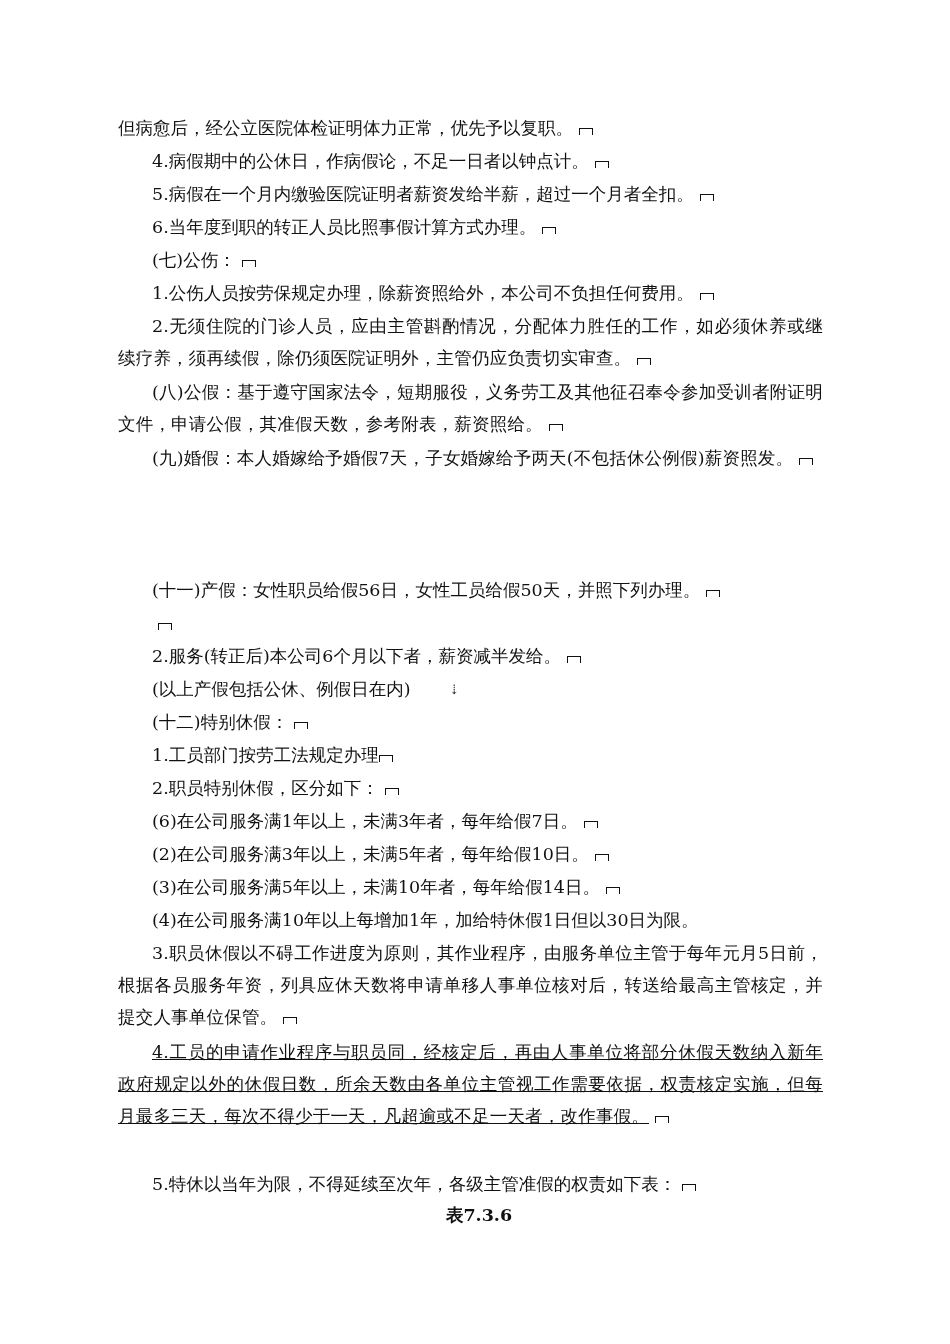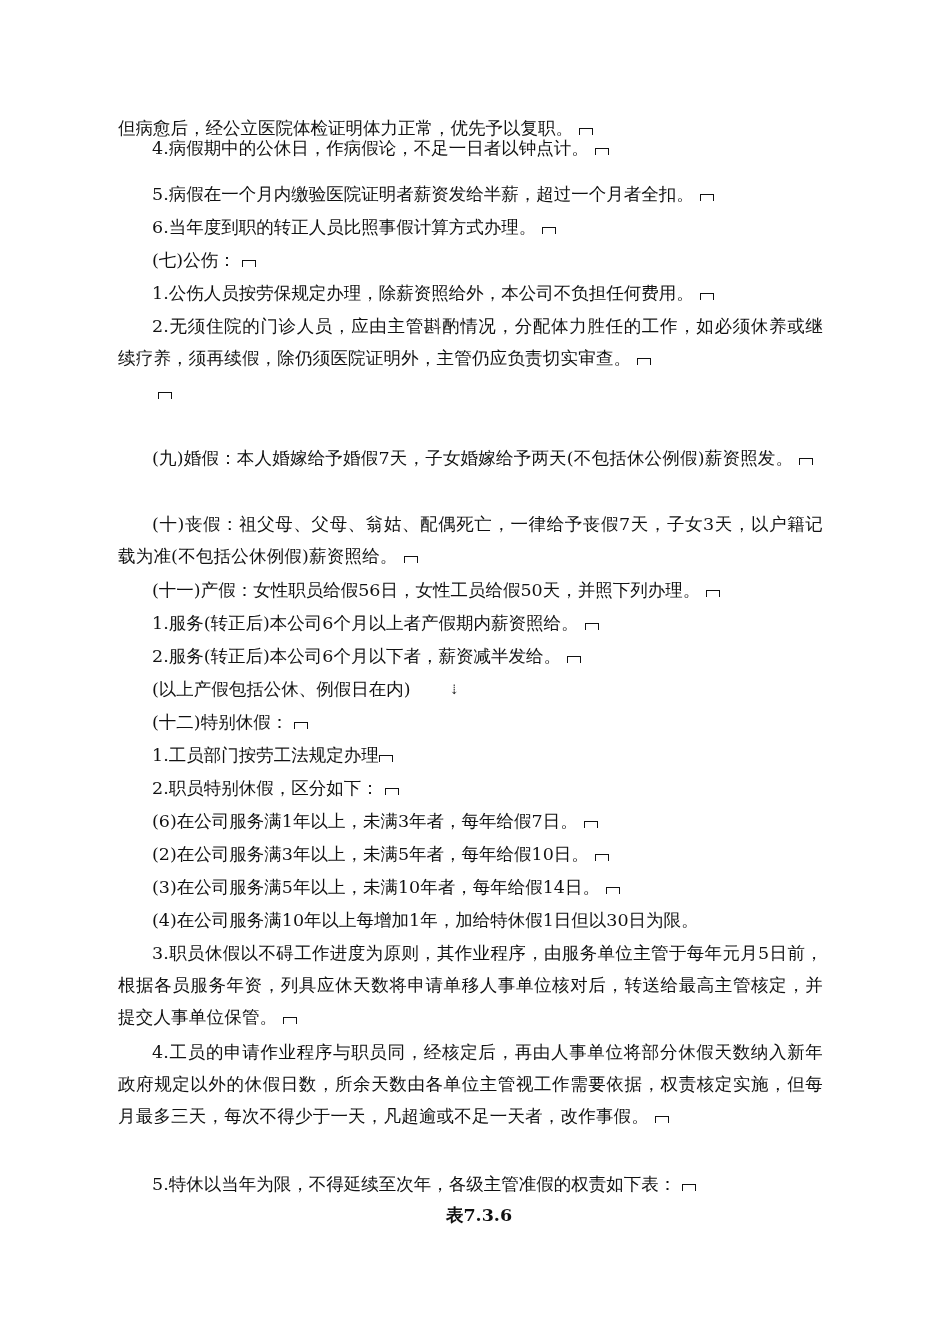--- a/index.html
+++ b/index.html
@@ -29,41 +29,40 @@
     font-size: 17.5px; font-weight: bold; line-height: 32px;
   }
 </style>
 </head>
 <body>
 
 <div class="page">
 
   <p class="para" style="top:112px;"><span>但病愈后，经公立医院体检证明体力正常，优先予以复职。</span><span class="pm"></span></p>
 
-  <p class="para indent" style="top:132px;"><span>4.病假期中的公休日，作病假论，不足一日者以钟点计。</span><span class="pm"></span></p>
+  <p class="para indent" style="top:145px;"><span>4.病假期中的公休日，作病假论，不足一日者以钟点计。</span><span class="pm"></span></p>
 
   <p class="para indent" style="top:178px;"><span>5.病假在一个月内缴验医院证明者薪资发给半薪，超过一个月者全扣。</span><span class="pm"></span></p>
 
   <p class="para indent" style="top:211px;"><span>6.当年度到职的转正人员比照事假计算方式办理。</span><span class="pm"></span></p>
 
   <p class="para indent" style="top:244px;"><span>(七)公伤：</span><span class="pm"></span></p>
 
   <p class="para indent" style="top:277px;"><span>1.公伤人员按劳保规定办理，除薪资照给外，本公司不负担任何费用。</span><span class="pm"></span></p>
 
   <p class="para indent wrap" style="top:310px;"><span>2.无须住院的门诊人员，应由主管斟酌情况，分配体力胜任的工作，如必须休养或继续疗养，须再续假，除仍须医院证明外，主管仍应负责切实审查。</span><span class="pm"></span></p>
 
-  <p class="para indent wrap" style="top:376px;"><span class="pm"></span></p>
+  <p class="para indent wrap" style="top:376px;"><span>(八)公假：基于遵守国家法令，短期服役，义务劳工及其他征召奉令参加受训者附证明文件，申请公假，其准假天数，参考附表，薪资照给。</span><span class="pm"></span></p>
 
   <p class="para indent wrap" style="top:442px;"><span>(九)婚假：本人婚嫁给予婚假7天，子女婚嫁给予两天(不包括休公例假)薪资照发。</span><span class="pm"></span></p>
 
-  <p class="para indent wrap" style="top:508px;"><span>(十)丧假：祖父母、父母、翁姑、配偶死亡，一律给予丧假7天，子女3天，以户籍记载为准(不包括公休例假)薪资照给。</span><span class="pm"></span></p>
 
   <p class="para indent" style="top:574px;"><span>(十一)产假：女性职员给假56日，女性工员给假50天，并照下列办理。</span><span class="pm"></span></p>
 
-  <p class="para indent" style="top:607px;"><span>1.服务(转正后)本公司6个月以上者产假期内薪资照给。</span><span class="pm"></span></p>
+  <p class="para indent" style="top:607px;"><span class="pm"></span></p>
 
   <p class="para indent" style="top:640px;"><span>2.服务(转正后)本公司6个月以下者，薪资减半发给。</span><span class="pm"></span></p>
 
   <p class="para indent" style="top:673px;"><span>(以上产假包括公休、例假日在内)</span><span class="lb">⇣</span></p>
 
   <p class="para indent" style="top:706px;"><span>(十二)特别休假：</span><span class="pm"></span></p>
 
   <p class="para indent" style="top:739px;"><span>1.工员部门按劳工法规定办理</span><span class="pm" style="margin-left:0;"></span></p>
 
   <p class="para indent" style="top:772px;"><span>2.职员特别休假，区分如下：</span><span class="pm"></span></p>
@@ -71,19 +70,19 @@
   <p class="para indent" style="top:805px;"><span>(6)在公司服务满1年以上，未满3年者，每年给假7日。</span><span class="pm"></span></p>
 
   <p class="para indent" style="top:838px;"><span>(2)在公司服务满3年以上，未满5年者，每年给假10日。</span><span class="pm"></span></p>
 
   <p class="para indent" style="top:871px;"><span>(3)在公司服务满5年以上，未满10年者，每年给假14日。</span><span class="pm"></span></p>
 
   <p class="para indent" style="top:904px;"><span>(4)在公司服务满10年以上每增加1年，加给特休假1日但以30日为限。</span></p>
 
   <p class="para indent wrap" style="top:937px;"><span>3.职员休假以不碍工作进度为原则，其作业程序，由服务单位主管于每年元月5日前，根据各员服务年资，列具应休天数将申请单移人事单位核对后，转送给最高主管核定，并提交人事单位保管。</span><span class="pm"></span></p>
 
-  <p class="para indent wrap" style="top:1036px;"><span>4.工员的申请作业程序与职员同，经核定后，再由人事单位将部分休假天数纳入新年政府规定以外的休假日数，所余天数由各单位主管视工作需要依据，权责核定实施，但每月最多三天，每次不得少于一天，凡超逾或不足一天者，改作事假。</span><span class="pm"></span></p>
+  <p class="para indent wrap" style="top:1036px;text-decoration:underline;"><span>4.工员的申请作业程序与职员同，经核定后，再由人事单位将部分休假天数纳入新年政府规定以外的休假日数，所余天数由各单位主管视工作需要依据，权责核定实施，但每月最多三天，每次不得少于一天，凡超逾或不足一天者，改作事假。</span><span class="pm"></span></p>
 
   <p class="para indent" style="top:1168px;"><span>5.特休以当年为限，不得延续至次年，各级主管准假的权责如下表：</span><span class="pm"></span></p>
 
   <div class="caption" style="top:1199px;">表7.3.6</div>
 
 </div>
 
 </body></html>

